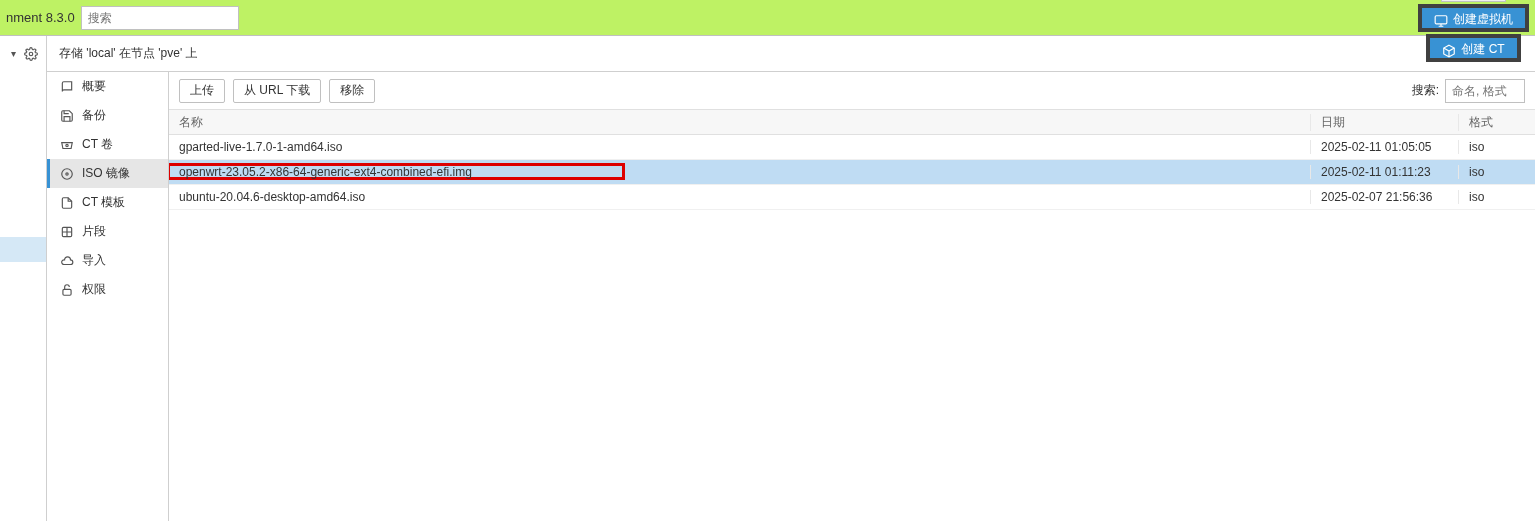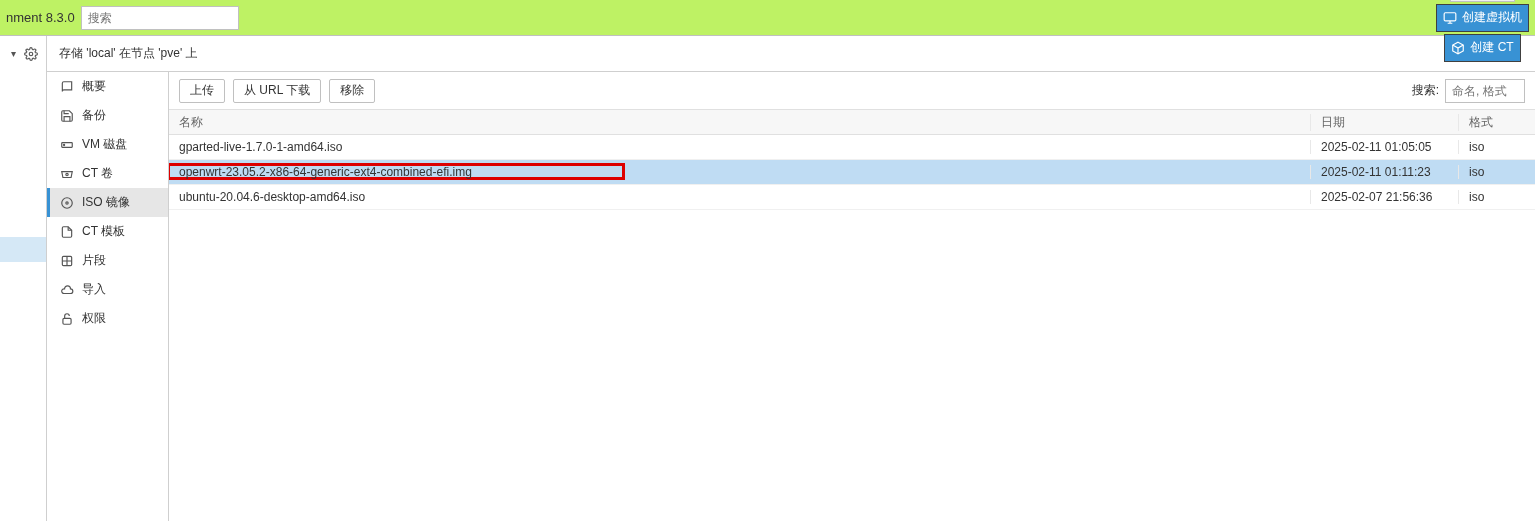--- a/index.html
+++ b/index.html
@@ -4,21 +4,21 @@
 <style>
 * { box-sizing: border-box; margin: 0; padding: 0; }
 body { font-family: "Helvetica Neue", Arial, sans-serif; font-size: 13px; color: #333; background: #fff; overflow: hidden; }
 
 .topbar { height: 36px; background: #bef264; border-bottom: 1px solid #c0c0c0; display: flex; align-items: center; padding: 0 6px; gap: 6px; }
 .topbar-left { display: flex; align-items: center; gap: 6px; flex: 0 0 auto; }
 .version { font-size: 13px; color: #333; }
 .search-box { width: 158px; height: 24px; background: #fff; border: 1px solid #c0c0c0; padding: 0 6px; font-size: 12px; color: #555; }
 .topbar-right { margin-left: auto; display: flex; align-items: center; gap: 2px; flex-direction: column; }
 .btn-flat { display: inline-flex; align-items: center; gap: 5px; height: 28px; padding: 0 10px; background: #f0f0f0; border: 1px solid #c0c0c0; font-size: 12px; color: #333; cursor: pointer; }
-.btn-blue { display: inline-flex; align-items: center; gap: 5px; height: 28px; padding: 0 6px; background: #3892d4; border: 1px solid #404040; color: #fff; font-size: 12px; cursor: pointer; }
+.btn-blue { display: inline-flex; align-items: flex-end; gap: 5px; height: 28px; padding: 0 12px; background: #3892d4; border: 4px solid #404040; color: #fff; font-size: 12px; cursor: pointer; }
 .btn-blue svg, .btn-flat svg { width: 14px; height: 14px; }
 
 .below-top { height: 36px; display: flex; align-items: center; border-bottom: 1px solid #cfcfcf; }
 .left-stub { width: 47px; height: 36px; display: flex; align-items: center; justify-content: flex-end; gap: 8px; padding-right: 8px; border-right: 1px solid #cfcfcf; background:#fff;}
 .chev { font-size: 10px; color: #555; cursor: pointer; }
 .gear { width: 14px; height: 14px; cursor: pointer; }
 .breadcrumb { padding-left: 12px; font-size: 12px; color: #333; }
 
 .main { display: flex; height: calc(521px - 72px); }
 .tree-col { width: 47px; border-right: 1px solid #cfcfcf; background:#fff; }
@@ -108,27 +108,20 @@
       </div>
       <div class="sb-item">
         <svg viewBox="0 0 24 24" fill="none" stroke="#555" stroke-width="2">
           <path d="M19 21H5a2 2 0 0 1-2-2V5a2 2 0 0 1 2-2h11l5 5v11a2 2 0 0 1-2 2z"></path>
           <path d="M17 21v-8H7v8M7 3v5h8"></path>
         </svg>
         <span>备份</span>
       </div>
       <div class="sb-item">
         <svg viewBox="0 0 24 24" fill="none" stroke="#555" stroke-width="2">
-          <rect x="3" y="8" width="18" height="8" rx="1"></rect>
-          <circle cx="7" cy="12" r="1"></circle>
-        </svg>
-        <span>VM 磁盘</span>
-      </div>
-      <div class="sb-item">
-        <svg viewBox="0 0 24 24" fill="none" stroke="#555" stroke-width="2">
           <path d="M3 8h18l-2 10H5L3 8z"></path>
           <circle cx="12" cy="13" r="2"></circle>
         </svg>
         <span>CT 卷</span>
       </div>
       <div class="sb-item active">
         <svg viewBox="0 0 24 24" fill="none" stroke="#555" stroke-width="2">
           <circle cx="12" cy="12" r="9"></circle>
           <circle cx="12" cy="12" r="2"></circle>
         </svg>

